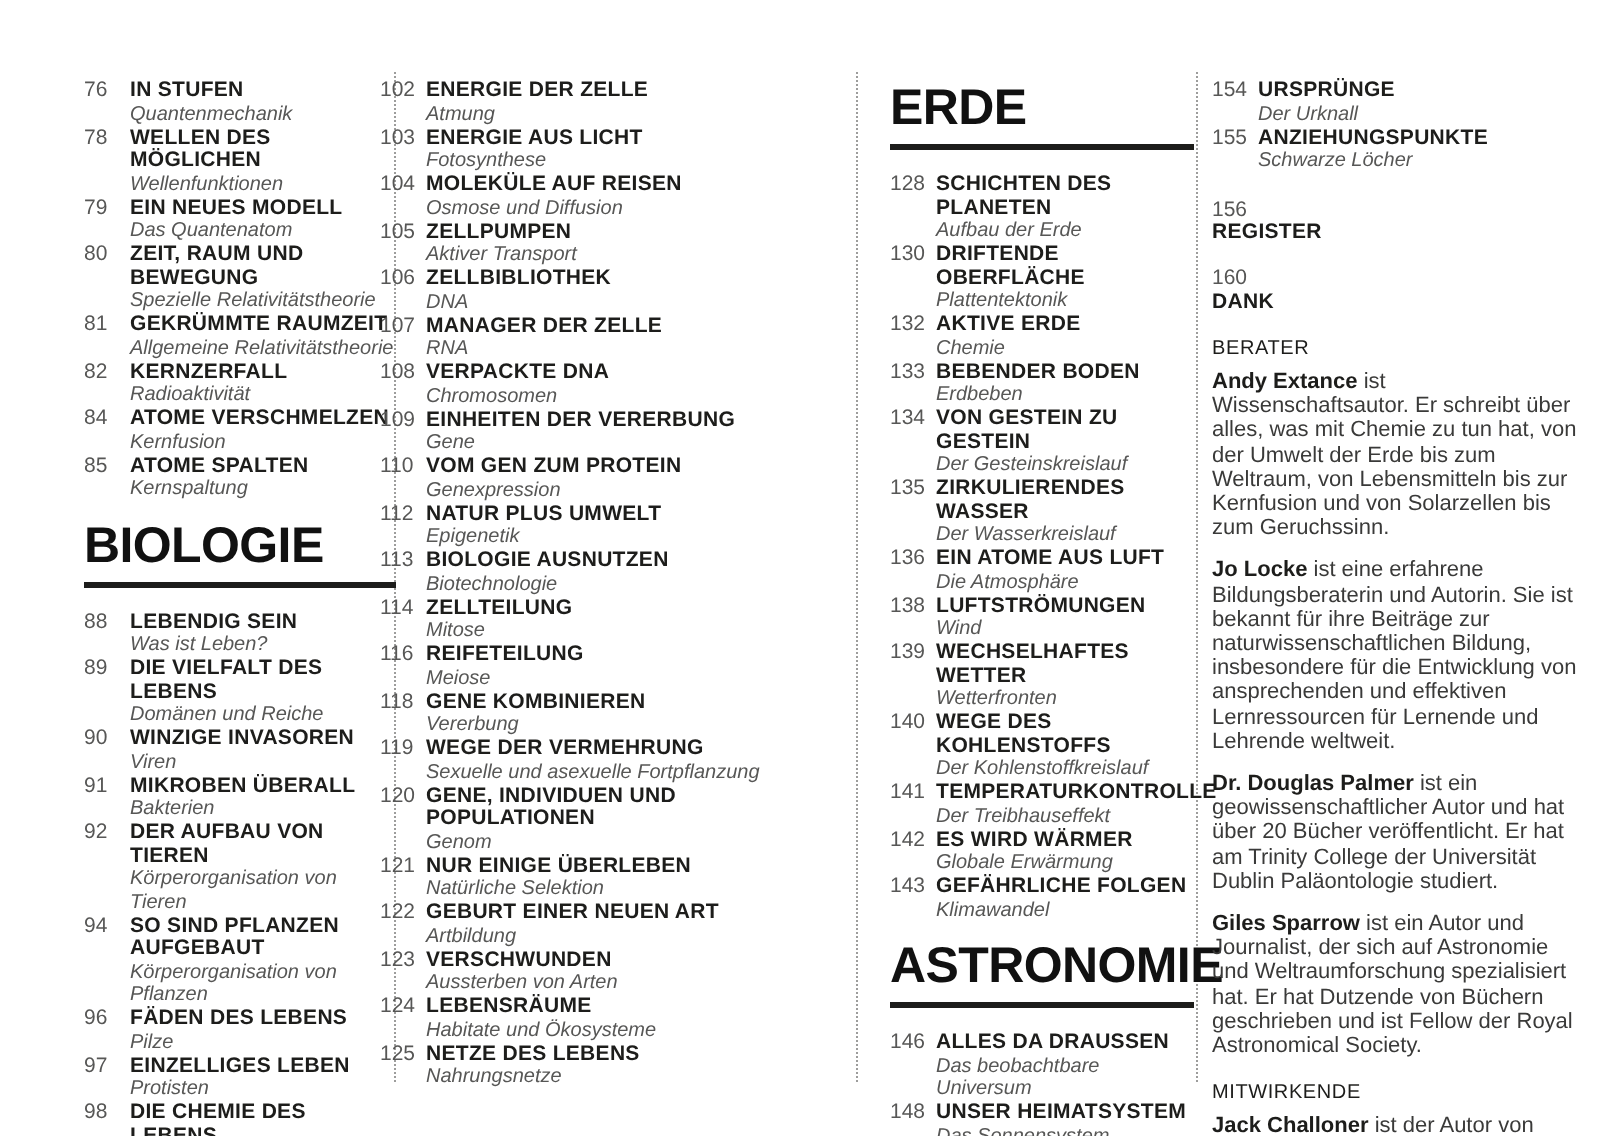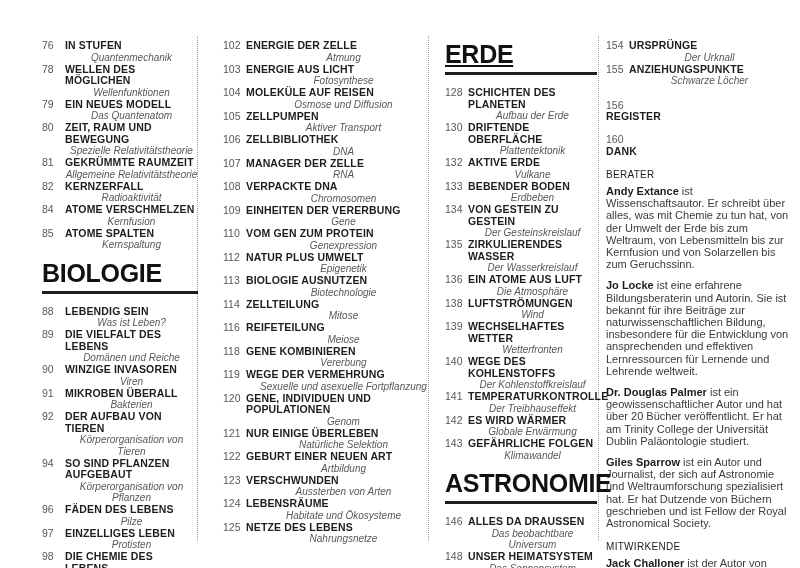--- a/index.html
+++ b/index.html
@@ -8,45 +8,44 @@
     background:#ffffff;overflow:hidden;
     font-family:"Liberation Sans","DejaVu Sans",sans-serif;
     color:#1d1d1b;
   }
   .divider{
     position:absolute;top:36px;height:505px;width:0;
     border-left:1px dotted #9d9d9c;
   }
   .col{position:absolute;top:36px;padding-top:4px;}
   .col1{left:42px;width:156px;}
-  .col2{left:223px;width:218px;}
+  .col2{left:190px;width:218px;}
   .col3{left:445px;width:152px;}
   .col4{left:606px;width:184px;}
 
   .entry{display:flex;margin-bottom:.5px;}
   .num{
     flex:none;width:23px;color:#575756;
     font-size:10.5px;line-height:11.5px;
   }
   .ebody{flex:1;min-width:0;}
   .title{
     display:block;font-weight:bold;font-size:10.5px;line-height:11.5px;
     color:#1d1d1b;letter-spacing:.15px;
   }
   .subtitle{
     display:block;font-style:italic;font-size:10px;line-height:11.5px;
     color:#575756;
-    text-align:center;
   }
   .section-heading{
     font-size:25px;font-weight:800;letter-spacing:-.3px;margin:10px 0 12px 0;
     padding-bottom:5px;border-bottom:3.5px solid #1d1d1b;color:#111;
     line-height:1;
   }
-  .section-heading.first{margin-top:2px;text-decoration:underline;}
+  .section-heading.first{margin-top:2px;}
   .backmatter{margin-top:13px;}
   .backmatter .entry{margin-bottom:11.5px;flex-direction:column;}
   .bio-heading{
     font-size:10px;font-weight:normal;letter-spacing:.3px;
     margin:12px 0 5px 0;color:#1d1d1b;
   }
   .bio{
     font-size:11px;line-height:12.2px;color:#3a3a39;
     margin:0 0 9px 0;
   }
@@ -399,21 +398,21 @@
           <span class="ebody">
             <span class="title">DRIFTENDE OBERFLÄCHE</span>
             <span class="subtitle">Plattentektonik</span>
           </span>
         </div>
 
         <div class="entry">
           <span class="num">132</span>
           <span class="ebody">
             <span class="title">AKTIVE ERDE</span>
-            <span class="subtitle">Vulkane</span>
+            <span class="subtitle">Chemie</span>
           </span>
         </div>
 
         <div class="entry">
           <span class="num">133</span>
           <span class="ebody">
             <span class="title">BEBENDER BODEN</span>
             <span class="subtitle">Erdbeben</span>
           </span>
         </div>

